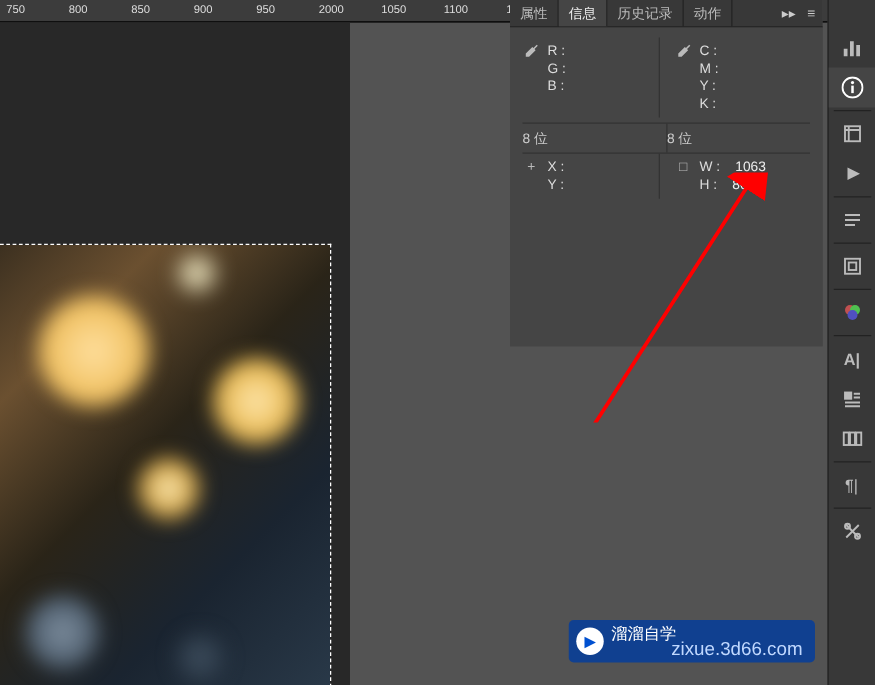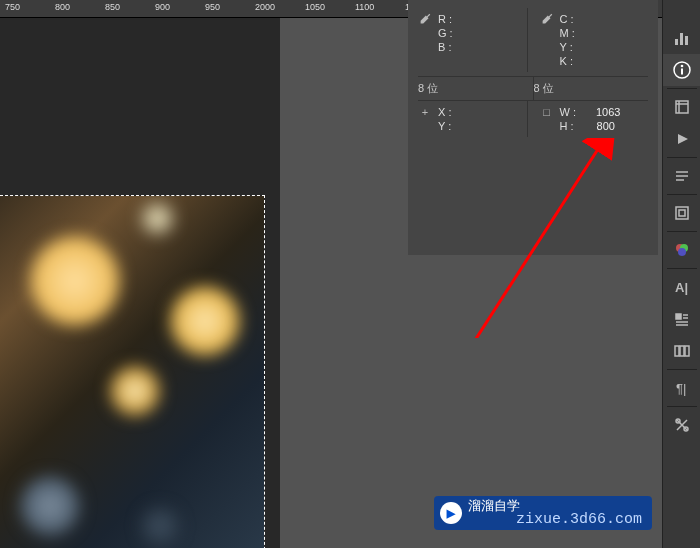--- a/index.html
+++ b/index.html
@@ -143,21 +143,21 @@
   border-bottom: 1px solid #333;
   margin-top: 4px;
 }
 .bit-col {
   flex: 1;
   text-align: left;
   padding: 4px 0;
   font-size: 11px;
 }
 .bit-col.divider { border-left: 1px solid #333; }
-.wh-val { color: #eee; display: inline-block; min-width: 40px; text-align: center; }
+.wh-val { color: #eee; display: inline-block; min-width: 40px; text-align: left; }
 .doc-line {
   padding: 6px 0;
   font-size: 11px;
   color: #ddd;
   border-bottom: 1px solid #333;
 }
 .hint-line {
   padding: 8px 0;
   font-size: 11px;
   color: #ddd;
@@ -220,21 +220,20 @@
   display: flex;
   align-items: center;
   justify-content: center;
   color: #0050d0;
   font-weight: bold;
 }
 .watermark .wt {
   color: #fff;
   font-size: 13px;
   line-height: 13px;
-  font-family: Liberation Mono, monospace;
 }
 .watermark .wt small { font-size: 15px; color: #c0d8ff; display: block; margin-left: 48px; }
 </style>
 </head>
 <body>
 
 <div class="ruler-top">
   <span class="tick" style="left:5px">750</span>
   <span class="tick" style="left:55px">800</span>
   <span class="tick" style="left:105px">850</span>
@@ -254,20 +253,29 @@
     <div class="bokeh b3"></div>
     <div class="bokeh b4"></div>
     <div class="bokeh b5"></div>
     <div class="bokeh b6"></div>
   </div>
   <div class="marching-ants"></div>
   <div class="marching-ants right"></div>
 </div>
 
 <div class="panel-group">
+  <div class="tabs">
+    <div class="tab">属性</div>
+    <div class="tab active">信息</div>
+    <div class="tab">历史记录</div>
+    <div class="tab">动作</div>
+    <div class="spacer"></div>
+    <div class="menu-btn">▸▸</div>
+    <div class="menu-btn">≡</div>
+  </div>
   <div class="info-body">
     <div class="info-row">
       <div class="info-col">
         <span><svg class="eyedrop-icon" viewBox="0 0 16 16" fill="currentColor">
               <path d="M13 2l1 1-3 3 1 1-6 6H3v-3l6-6 1 1 3-3z"></path>
             </svg></span>
         <div class="kv">
           <span>R :</span>
           <span>G :</span>
           <span>B :</span>

